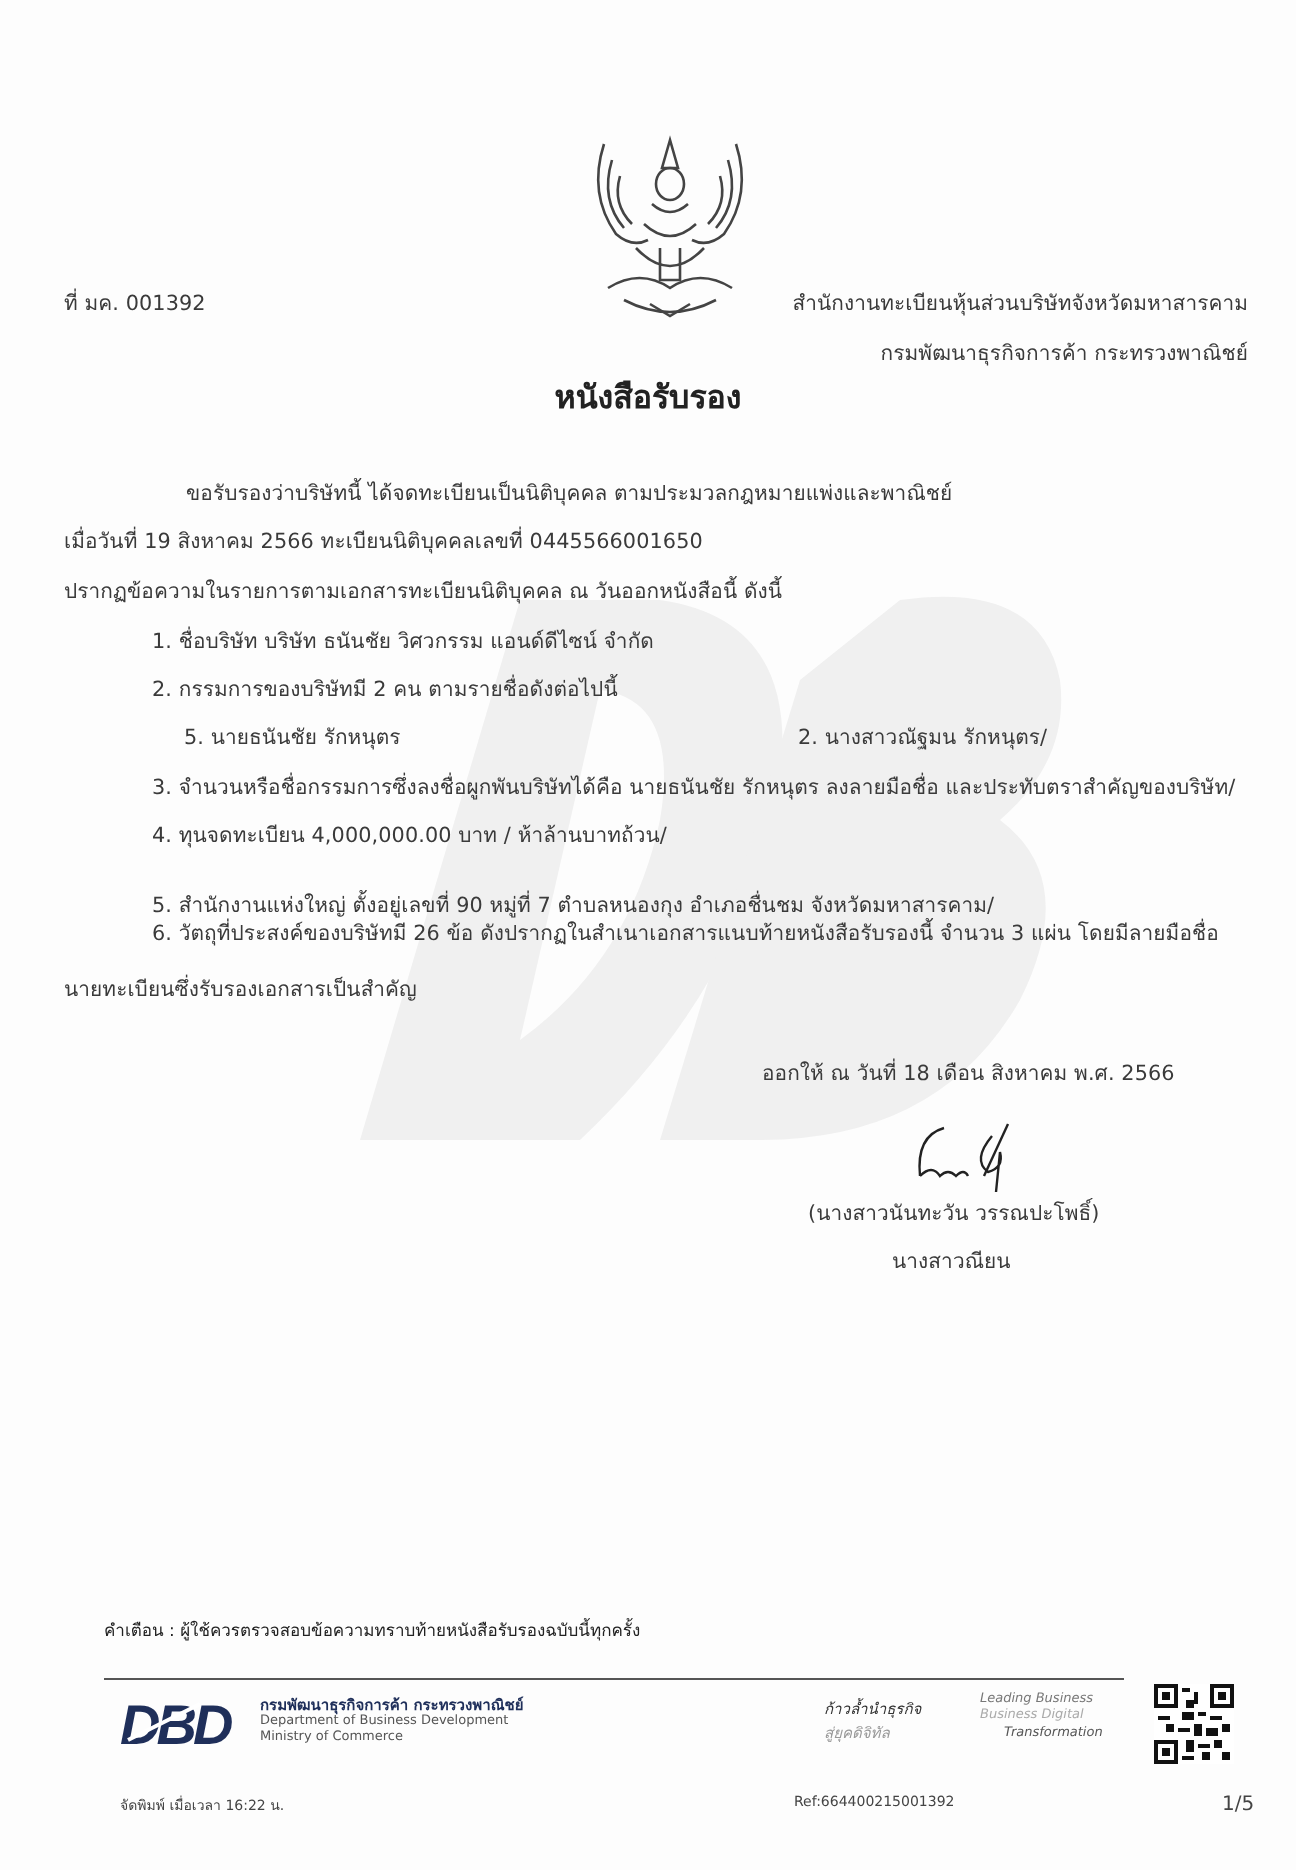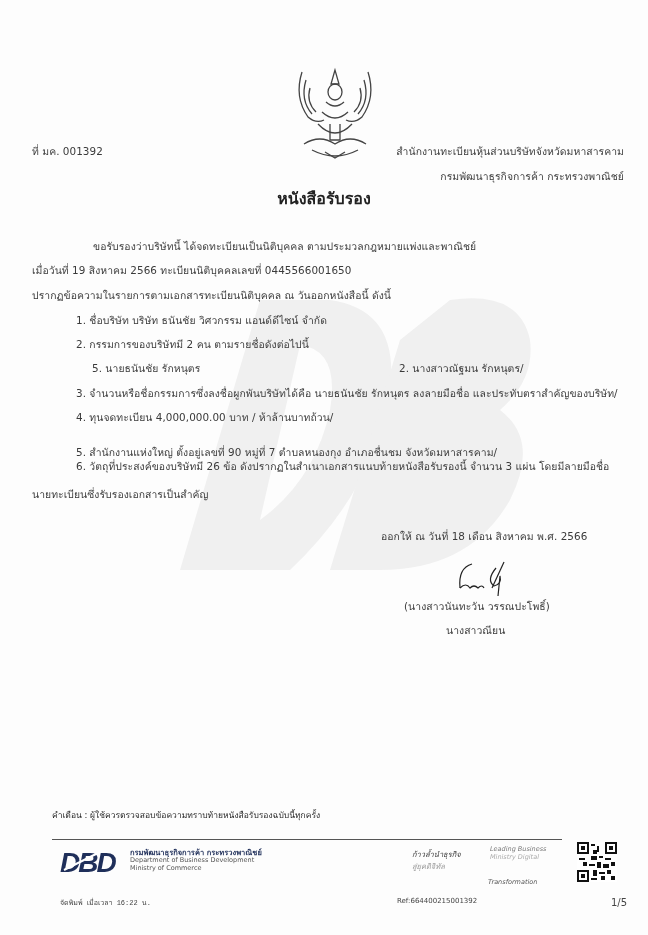--- a/index.html
+++ b/index.html
@@ -95,22 +95,22 @@
   <text x="0" y="26" font-family="Liberation Sans, sans-serif" font-style="italic" font-weight="bold" font-size="28" fill="#1f2f5a" letter-spacing="-2">DBD</text>
   <path d="M4 24 L40 6" stroke="#fff" stroke-width="2"></path>
 </svg>
 <div class="abs" style="left:130px;top:846px;font-size:7.5px;font-weight:bold;color:#1f2f5a;">กรมพัฒนาธุรกิจการค้า กระทรวงพาณิชย์</div>
 <div class="abs tiny" style="left:130px;top:856px;">Department of Business Development</div>
 <div class="abs tiny" style="left:130px;top:864px;">Ministry of Commerce</div>
 
 <div class="abs small ital" style="left:412px;top:848px;color:#333;">ก้าวล้ำนำธุรกิจ</div>
 <div class="abs small ital" style="left:412px;top:860px;color:#999;">สู่ยุคดิจิทัล</div>
 <div class="abs tiny ital" style="left:490px;top:845px;color:#777;">Leading Business</div>
-<div class="abs tiny ital" style="left:490px;top:853px;color:#aaa;">Ministry Digital</div>
-<div class="abs tiny ital" style="left:488px;top:862px;color:#555;margin-top:16px;">Transformation</div>
+<div class="abs tiny ital" style="left:490px;top:853px;color:#aaa;">Business Digital</div>
+<div class="abs tiny ital" style="left:502px;top:862px;color:#555;">Transformation</div>
 
 <svg class="qr" viewBox="0 0 20 20" shape-rendering="crispEdges">
   <rect width="20" height="20" fill="#fff"></rect>
   <g fill="#111">
     <rect x="0" y="0" width="6" height="6"></rect>
       <rect x="1" y="1" width="4" height="4" fill="#fff"></rect>
       <rect x="2" y="2" width="2" height="2"></rect>
     <rect x="14" y="0" width="6" height="6"></rect>
       <rect x="15" y="1" width="4" height="4" fill="#fff"></rect>
       <rect x="16" y="2" width="2" height="2"></rect>
@@ -131,15 +131,15 @@
       <rect x="17" y="10" width="2" height="2"></rect>
     <rect x="8" y="14" width="2" height="3"></rect>
       <rect x="11" y="15" width="3" height="1"></rect>
       <rect x="15" y="14" width="2" height="2"></rect>
     <rect x="12" y="17" width="2" height="2"></rect>
       <rect x="17" y="17" width="2" height="2"></rect>
       <rect x="7" y="18" width="3" height="1"></rect>
   </g>
 </svg>
 
-<div class="abs" style="left:60px;top:897px;font-size:7px;color:#444;font-family:Liberation Mono, monospace;">จัดพิมพ์ เมื่อเวลา 16:22 น.</div>
+<div class="abs" style="left:60px;top:897px;font-size:7px;color:#444;">จัดพิมพ์ เมื่อเวลา 16:22 น.</div>
 <div class="abs" style="left:397px;top:897px;font-size:7px;color:#444;">Ref:664400215001392</div>
 <div class="abs" style="left:611px;top:897px;font-size:10px;color:#444;">1/5</div>
 
 </body></html>

